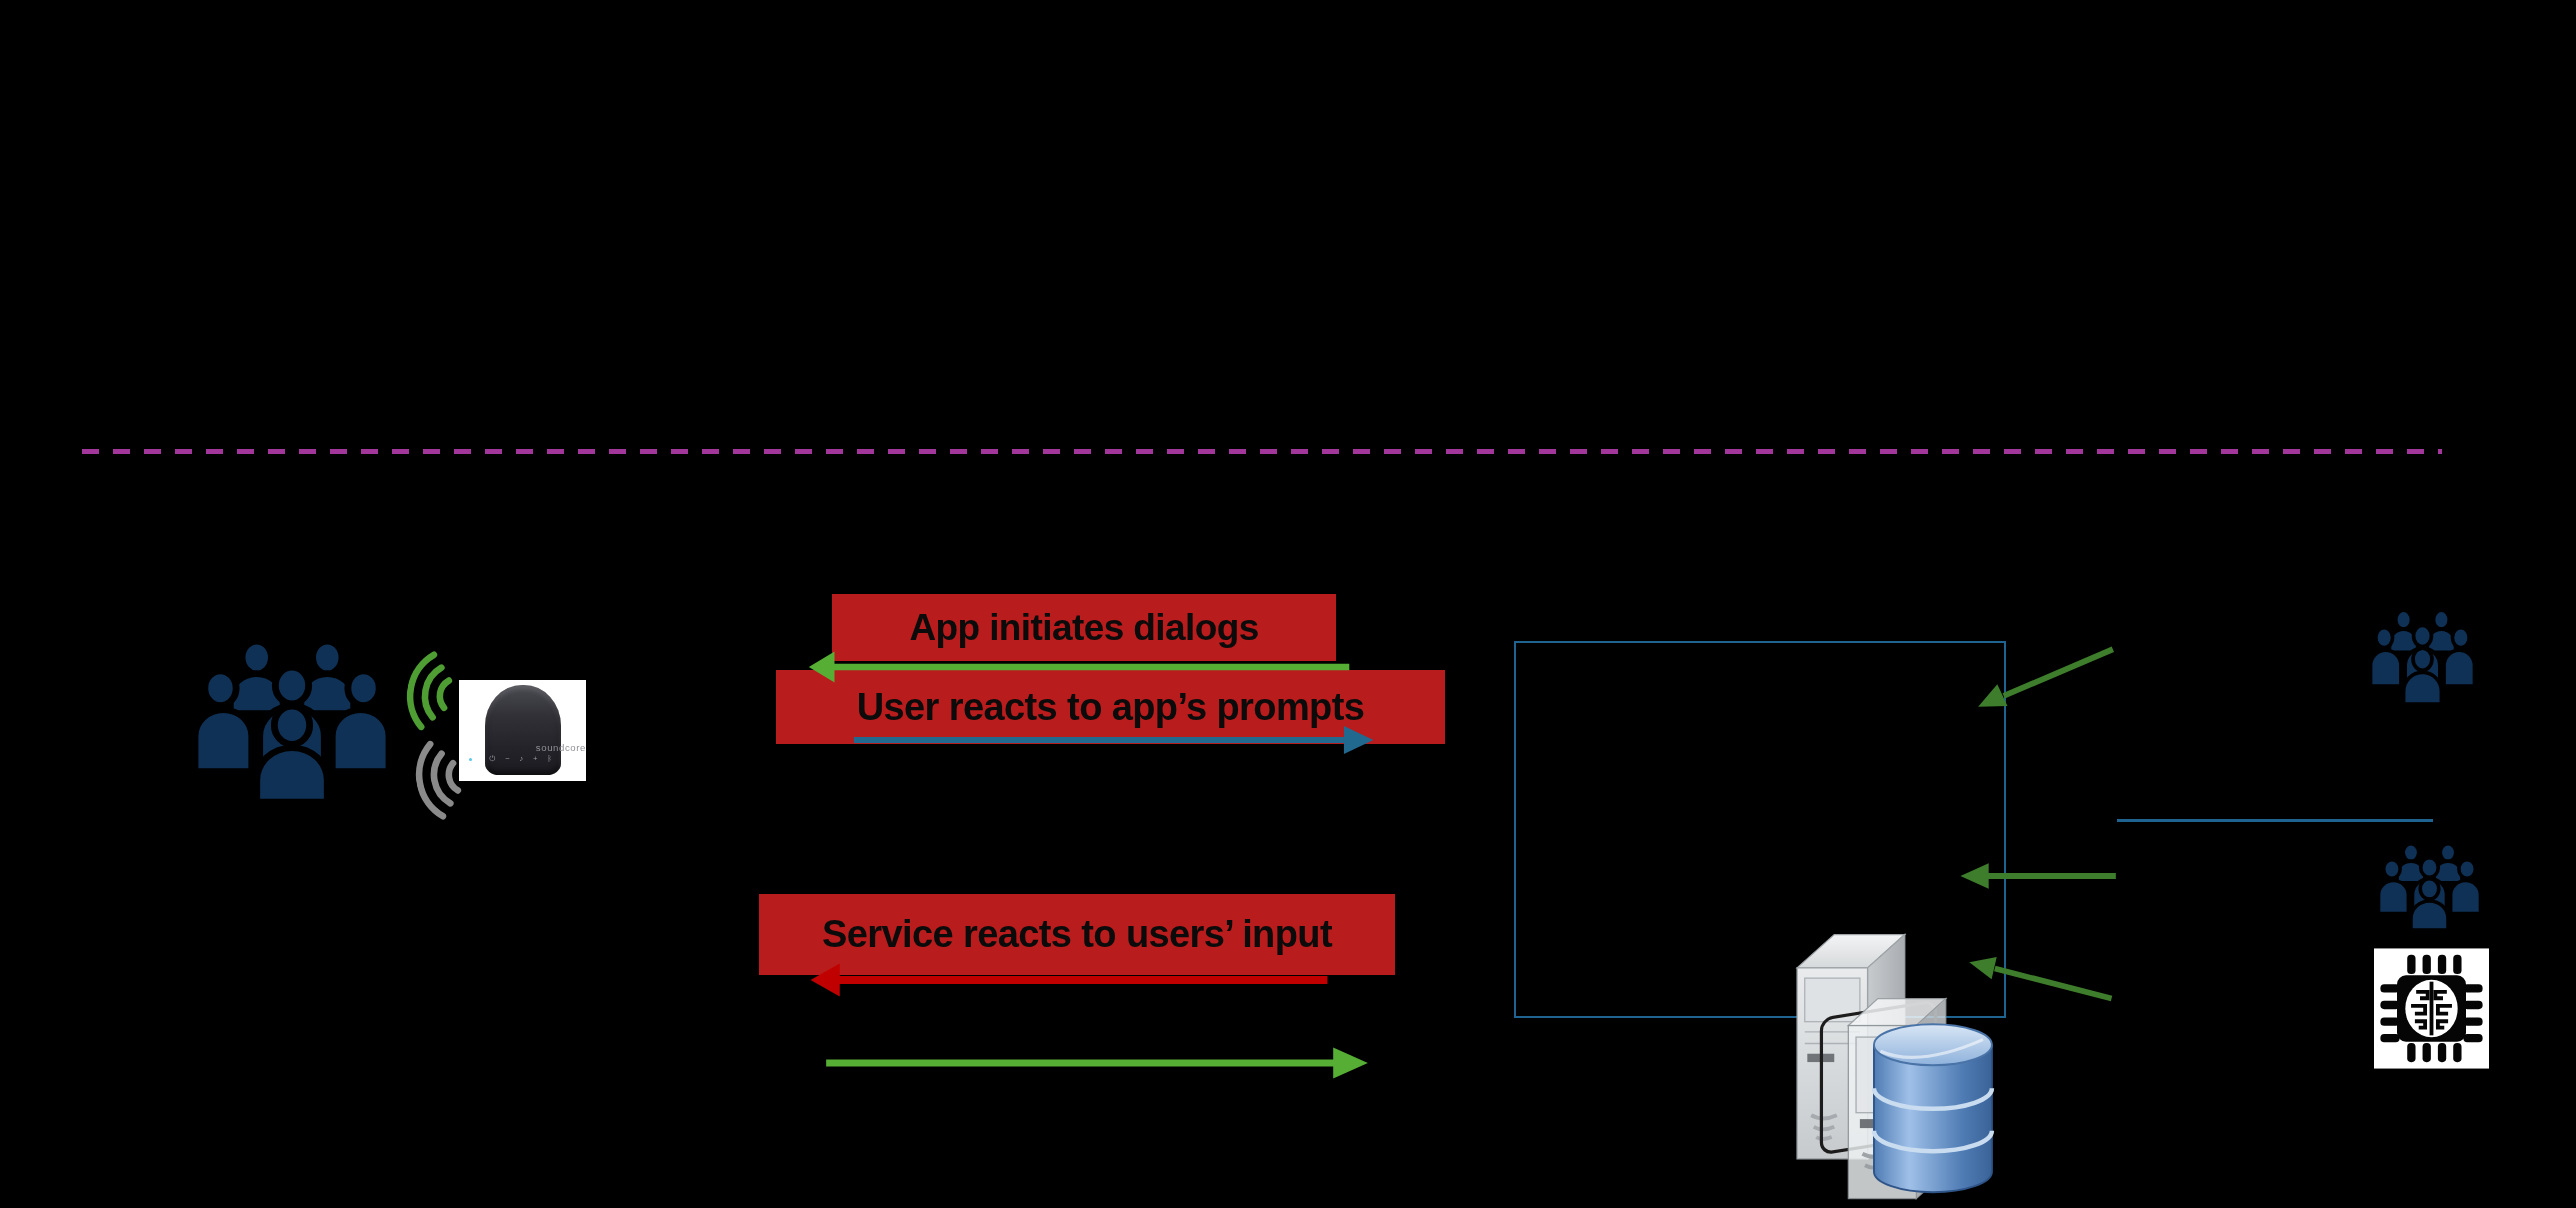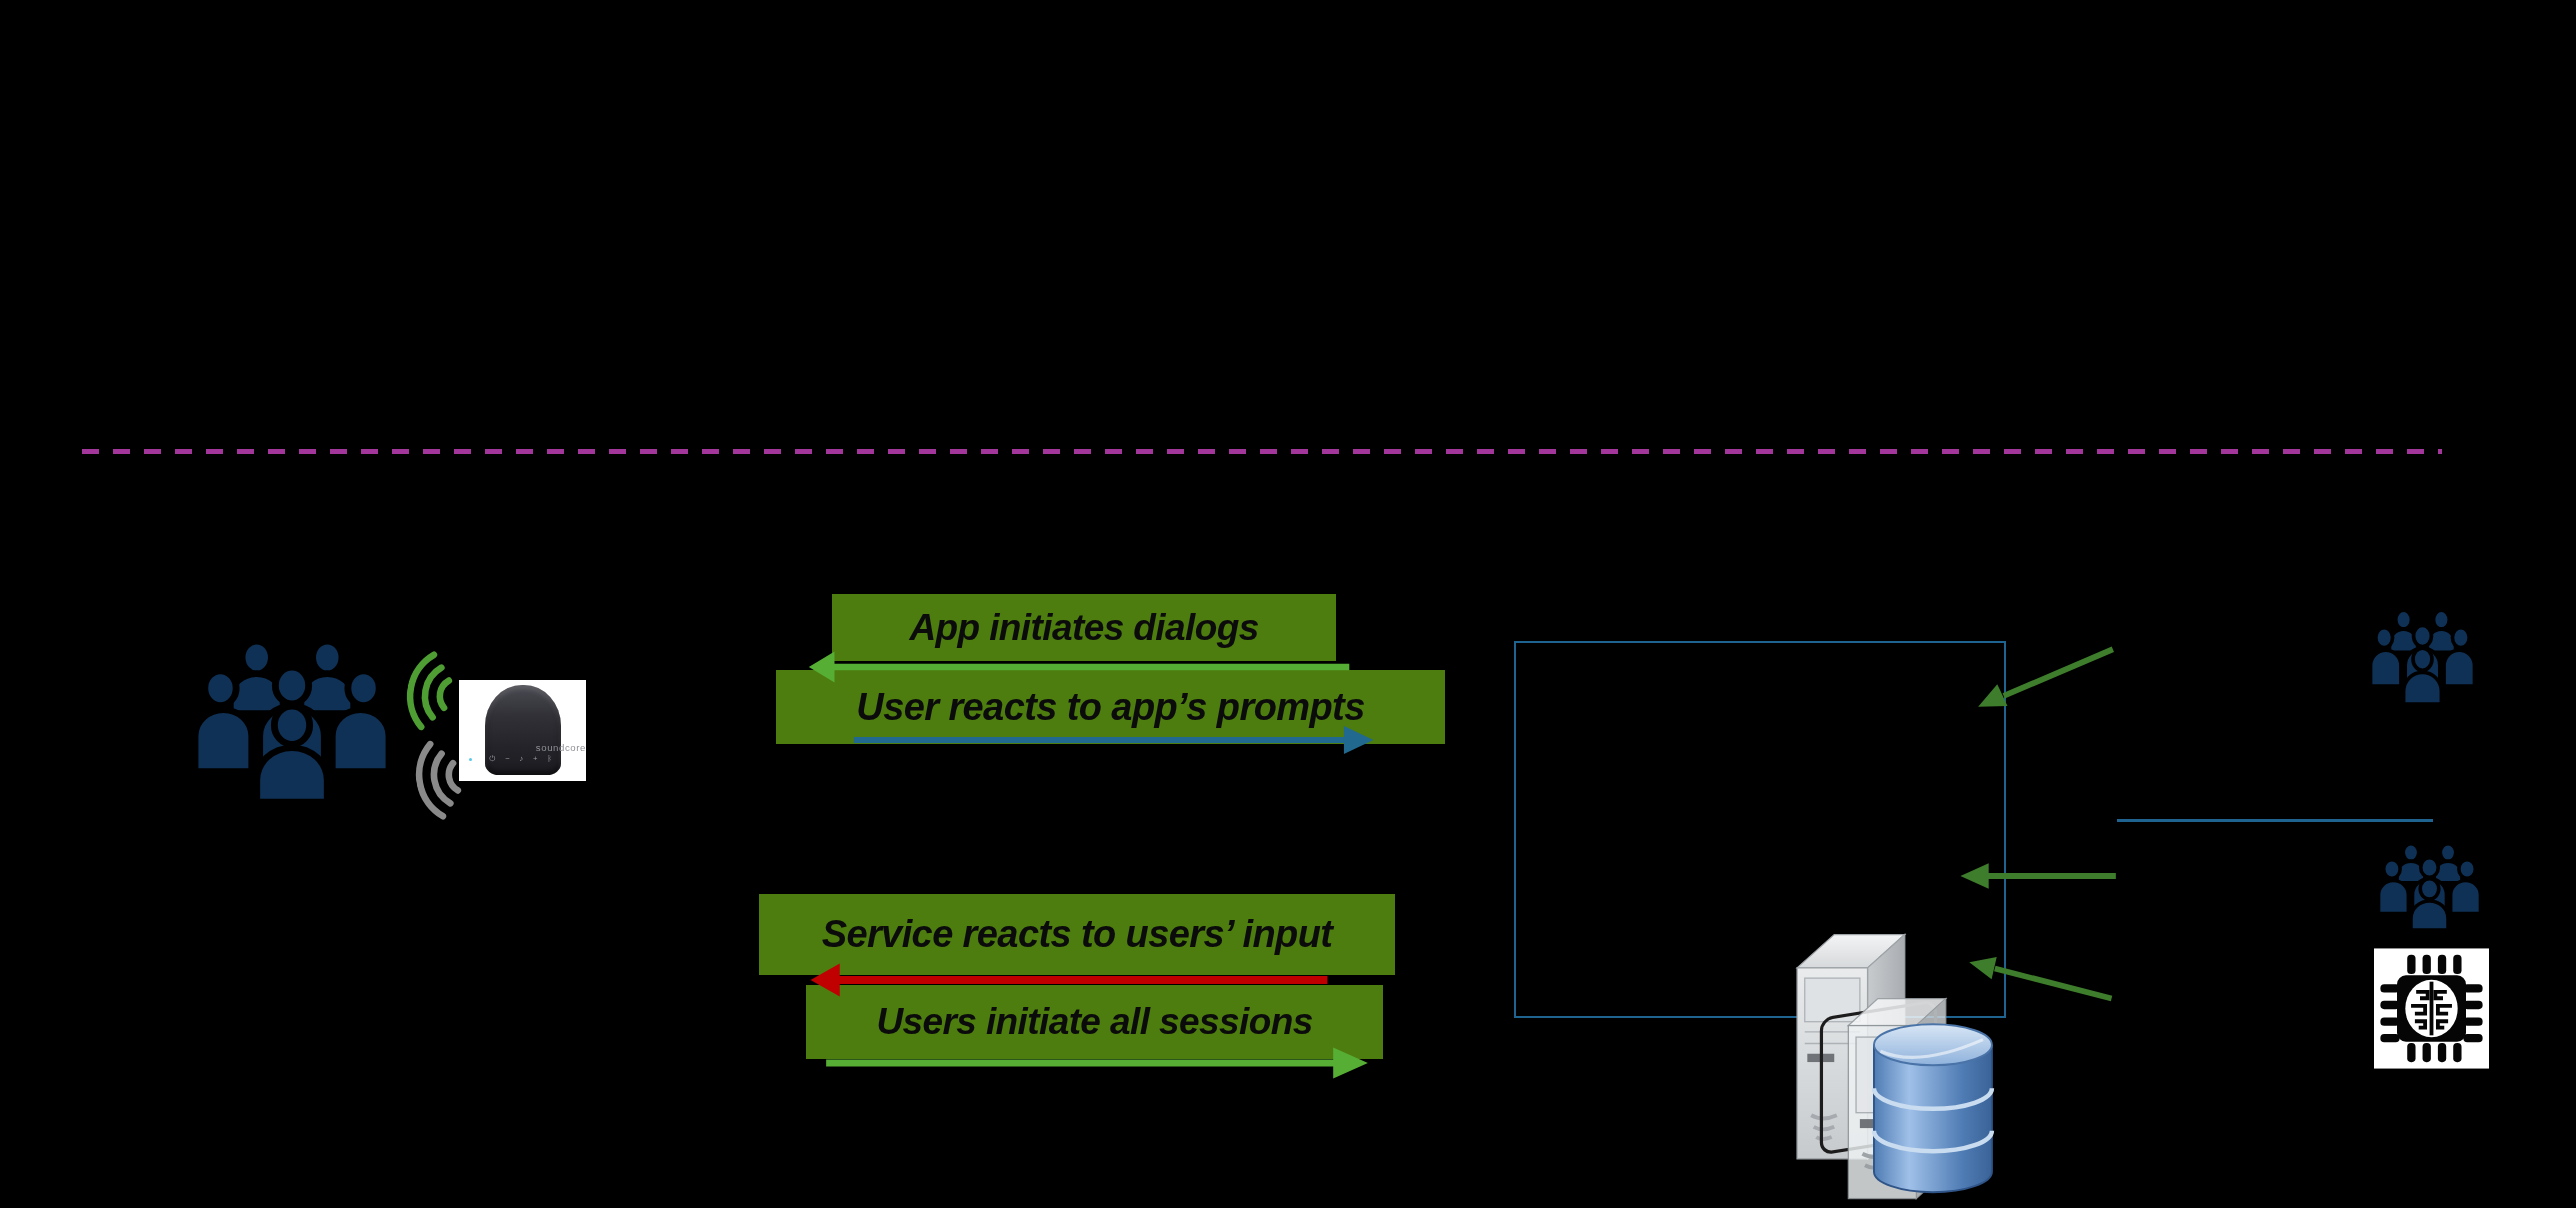--- a/index.html
+++ b/index.html
@@ -1,21 +1,21 @@
 <!DOCTYPE html>
 <html style="font-size:10.3px"><head>
 <meta charset="utf-8">
 <style>
   html,body{margin:0;padding:0;background:#000;}
   #canvas{position:relative;width:2576px;height:1208px;background:#000;overflow:hidden;
           font-family:"Liberation Sans",sans-serif;}
   .abs{position:absolute;}
   .dashline{height:5.1px;background:repeating-linear-gradient(90deg,#A2369B 0 17.3px,transparent 17.3px 31px);}
-  .label{background:#4d7c0f;display:flex;align-items:center;justify-content:center;
-         font-style:italic;font-weight:600;color:#0b0b0b;letter-spacing:-0.6px;white-space:nowrap;}
+  .label{background:#b91c1c;display:flex;align-items:center;justify-content:center;
+         font-weight:600;color:#0b0b0b;letter-spacing:-0.6px;white-space:nowrap;}
   .blueline{background:#1F6490;}
   .servicebox{border:2.6px solid #1F6490;background:transparent;}
   
   .speaker-photo{background:#FFFFFF;}
   .spk-body{position:absolute;left:26px;top:5.1px;width:76px;height:90px;
     background:linear-gradient(180deg,#4a4a52 0%,#303036 35%,#232329 70%,#1b1b20 100%);
     border-radius:37px 37px 14px 14px / 41px 41px 11.5px 11.5px;
     box-shadow:inset 0 3.8px 5.1px rgba(255,255,255,.14), inset 0 -3.2px 6.4px rgba(0,0,0,.55);}
   .spk-brand{position:absolute;left:0;top:62px;width:100%;text-align:right;
     font-size:9.6px;letter-spacing:0.6px;color:#8f9096;}
@@ -129,21 +129,20 @@
   <div class="abs speaker-photo" style="left:459px;top:680px;width:127px;height:101px;">
     <div class="spk-body"></div>
     <div class="spk-brand">soundcore</div>
     <div class="spk-controls">⏻ − ♪ + ᛒ</div>
     <div class="spk-dot"></div>
   </div>
 
   <div class="abs label" style="left:832px;top:594px;width:504px;height:67px;font-size:37px;">App initiates dialogs</div>
   <div class="abs label" style="left:759px;top:894px;width:636px;height:81px;font-size:38px;">Service reacts to users’ input</div>
   <div class="abs label" style="left:776px;top:670px;width:669px;height:74px;font-size:38px;">User reacts to app’s prompts</div>
-  <div class="abs label" style="left:806px;top:985px;width:577px;height:74px;font-size:37px;">Users initiate all sessions</div>
 
   <svg class="abs" style="left:805px;top:649px;" width="552" height="36" viewBox="0 0 860 56">
     <line x1="848" y1="28" x2="44" y2="28" stroke-width="10" stroke="#56AE35"></line>
     <polygon points="46,4 46,52 6,28" fill="#56AE35"></polygon>
   </svg>
   <svg class="abs" style="left:850px;top:722px;" width="526" height="36" viewBox="0 0 820 56">
     <line x1="6" y1="28" x2="772" y2="28" stroke-width="9" stroke="#21698F"></line>
     <polygon points="770,6 770,50 816,28" fill="#21698F"></polygon>
   </svg>
   <svg class="abs" style="left:802px;top:961px;" width="534" height="38" viewBox="0 0 832 60">

